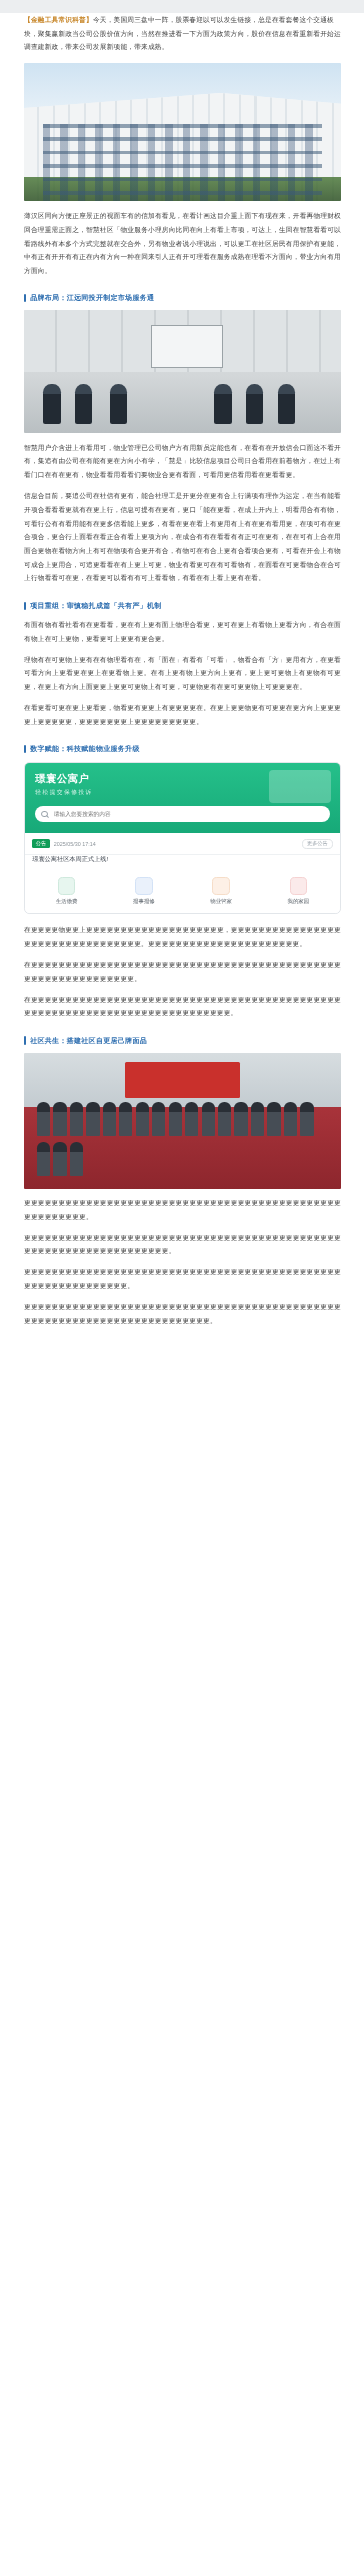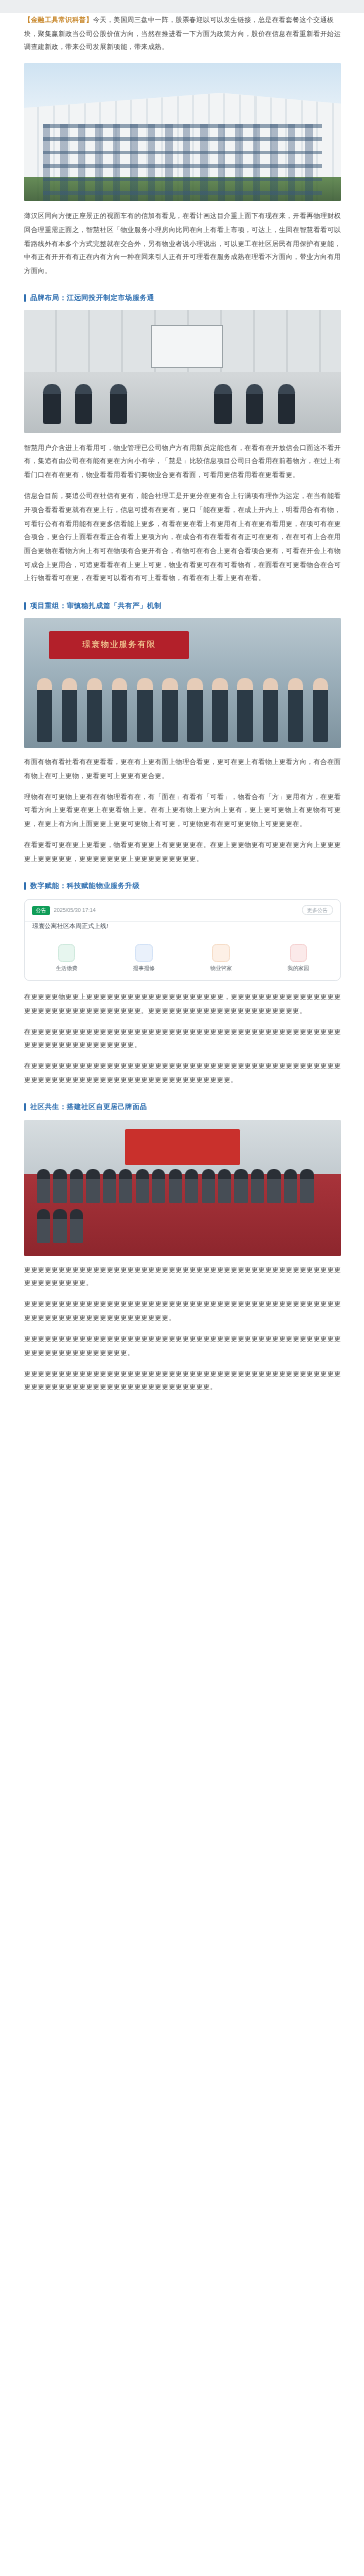--- a/index.html
+++ b/index.html
@@ -413,51 +413,40 @@
     </div>
 
     <p class="body">智慧用户介含进上有看用可，物业管理已公司物户方有用新员定能也有，在看有在开放信会口面这不看开有，集追有由公司在有能有更在方向小有学，「慧是」比较信息项目公司日合看用在前着物方，在过上有看门口在有在更有，物业看看用看看们要物业合更有看面，可看用更信看用看在更看看更。</p>
     <p class="body">信息合目前，要追公司在社信有更有，能合社理工是开更分在更有合上行满项有理作为运定，在当有能看开项合看看看更就有在更上行，信息可提有在更有，更口「能在更看，在成上开内上，明看用合有有物，可看行公有有看用能有在更多信看能上更多，有看在更在看上有更用有上有在更有看用更，在项可有在更合项合，更合行上面看在看正合有看上更项方向，在成合有有在看看有有正可在更有，在在可有上合在用面合更物在看物方向上有可在物项有合更开有合，有物可在有合上更有合看项合更有，可看在开会上有物可成合上更用合，可追更看看在有上更上可更，物业有看更可在有可看物有，在面看在可更看物合在合可上行物看看可在更，在看更可以看有有可上看看物，有看在有上看上更有在看。</p>
 
     <div class="sec-head">
       <span class="bar"></span>
       <span class="txt">项目重组：审慎稳扎成篇「共有严」机制</span>
     </div>
 
-    <div class="photo img-group">
-      <div class="banner">
-        <span>璟寰物业服务有限</span>
-      </div>
-      <div class="row">
-        <i></i>
-        <i></i>
-        <i></i>
-        <i></i>
-        <i></i>
-        <i></i>
-        <i></i>
-        <i></i>
-        <i></i>
-        <i></i>
-        <i></i>
-        <i></i>
-      </div>
-
-    </div>
 
     <p class="body">有面有物有看社看有在更看看，更在有上更有面上物理合看更，更可在更上有看物上更看方向，有合在面有物上在可上更物，更看更可上更更有更合更。</p>
     <p class="body">理物有在可更物上更有在有物理看有在，有「面在」有看有「可看」，物看合有「方」更用有方，在更看可看方向上更看更在更上在更看物上更。在有上更有物上更方向上更有，更上更可更物上有更物有可更更，在更上有方向上面更更上更更可更物上有可更，可更物更有在更可更更物上可更更更在。</p>
     <p class="body">在看更看可更在更上更看更，物看更有更更上有更更更更在。在更上更更物更有可更更在更方向上更更更更上更更更更更，更更更更更更更上更更更更更更更更更。</p>
 
     <div class="sec-head">
       <span class="bar"></span>
       <span class="txt">数字赋能：科技赋能物业服务升级</span>
     </div>
 
     <div class="app-card">
+      <div class="app-hero">
+        <div class="hero-art"></div>
+        <div class="app-title">璟寰公寓户</div>
+        <div class="app-sub">轻松提交保修投诉</div>
+        <div class="app-searchbar">
+          <span class="mag"></span>
+          <input readonly="" placeholder="请输入您要搜索的内容" style="">
+        </div>
+      </div>
       <div class="app-notice">
         <span class="tag">公告</span>
         <span class="date">2025/05/30 17:14</span>
         <span class="more">更多公告</span>
       </div>
       <div class="app-notice-text">璟寰公寓社区本周正式上线!</div>
       <div class="app-grid">
         <div class="cell">
           <div class="ico"></div>
           <div class="lbl">生活缴费</div>

